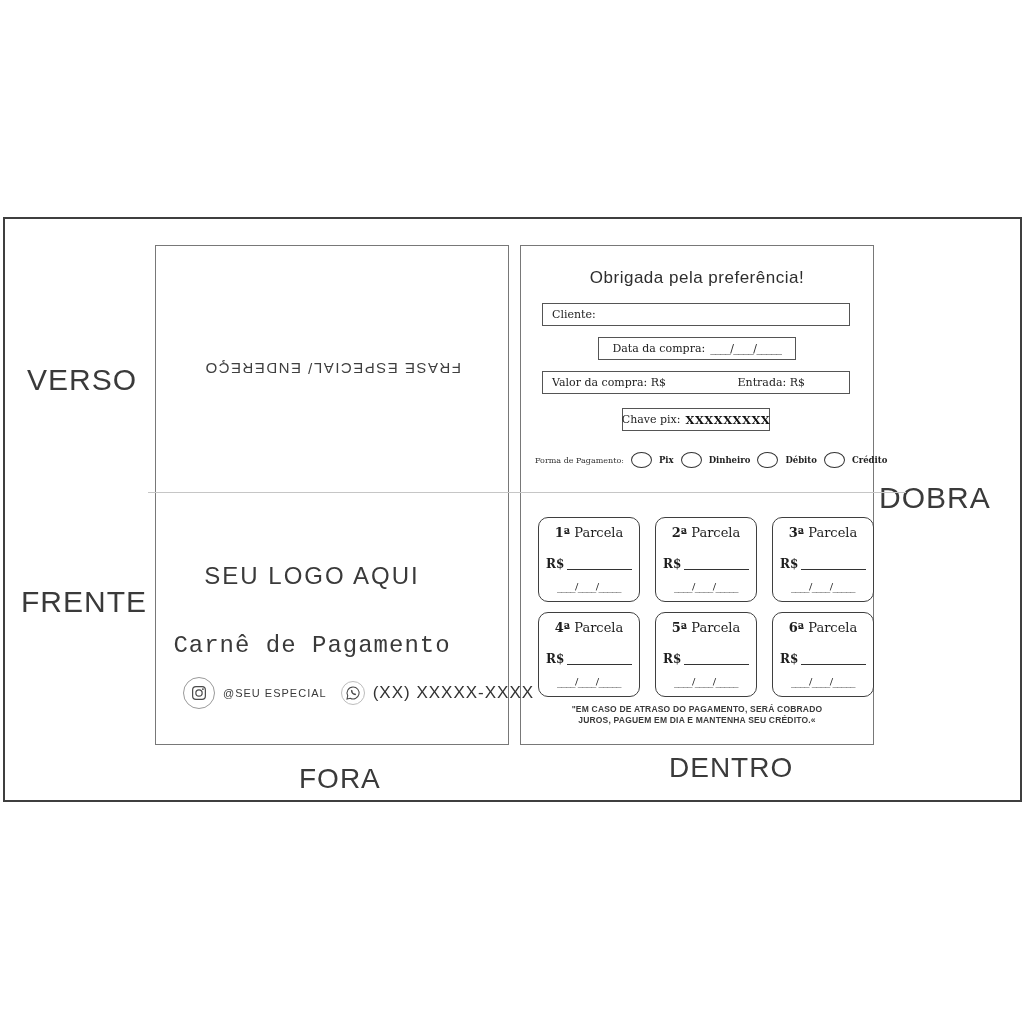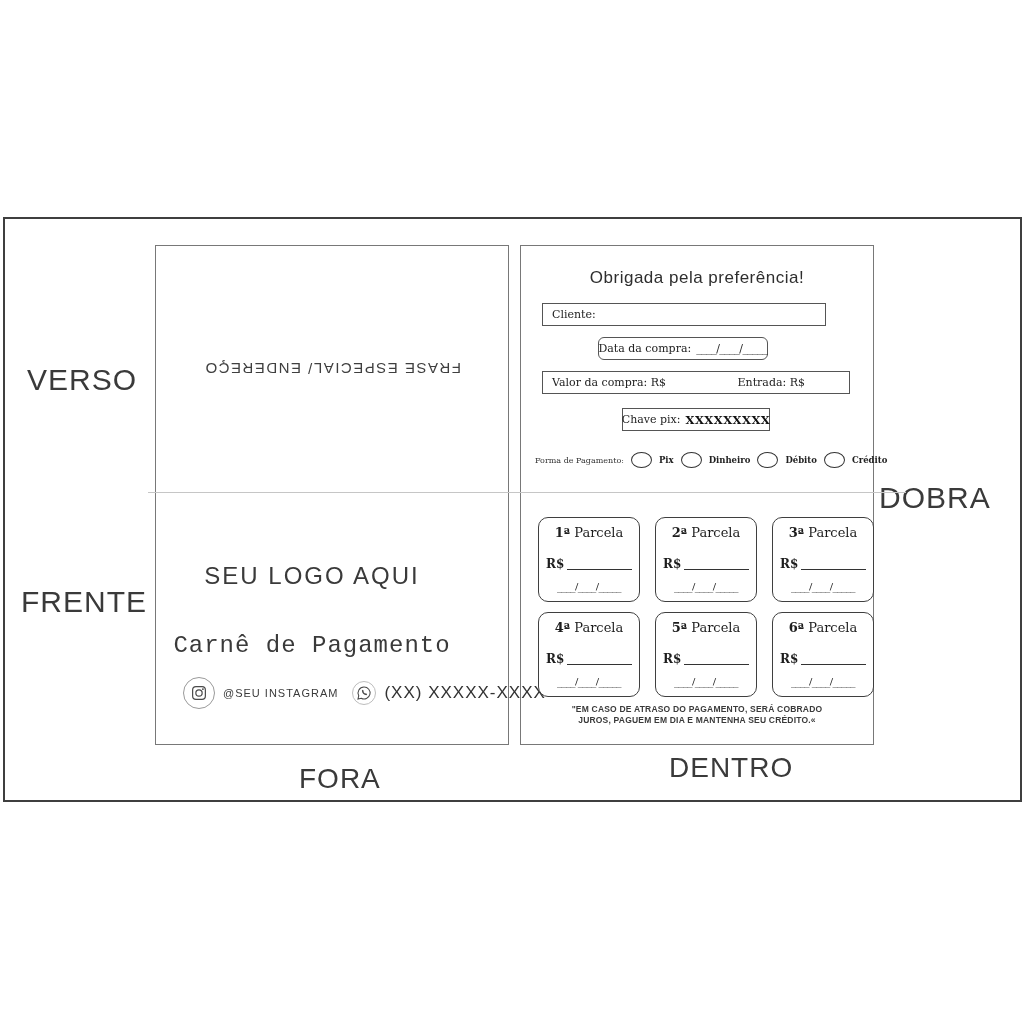--- a/index.html
+++ b/index.html
@@ -80,22 +80,22 @@
   }
 
   
   .serif { font-family: "DejaVu Serif", serif; }
   .dentro-top { position: absolute; left: 520px; top: 245px; width: 354px; height: 247px; }
   .thanks-title {
     position: absolute; left: 0; top: 23px; width: 100%;
     text-align: center; font-size: 17px; letter-spacing: .5px; color: #2e2e2e;
   }
   .form-box { position: absolute; border: 1px solid #555; background: #fff; display: flex; align-items: center; }
-  .box-cliente { left: 22px; top: 58px;  width: 284px; height: 23px; padding-left: 9px; }
-  .box-data    { left: 78px; top: 92px;  width: 170px; height: 23px; justify-content: center; border-radius: 6px; }
+  .box-cliente { left: 22px; top: 58px;  width: 308px; height: 23px; padding-left: 9px; }
+  .box-data    { left: 78px; top: 92px;  width: 198px; height: 23px; justify-content: center; }
   .box-valor   { left: 22px; top: 126px; width: 308px; height: 23px; padding: 0 44px 0 9px; justify-content: space-between; }
   .box-pix     { left: 102px; top: 163px; width: 148px; height: 23px; justify-content: center; }
   .form-box .f-label { font-size: 11px; color: #222; white-space: nowrap; }
   .f-blanks { font-size: 11px; color: #222; margin-left: 5px; letter-spacing: -.5px; }
   .pix-value { font-size: 11.5px; font-weight: bold; color: #111; margin-left: 5px; letter-spacing: .5px; }
 
   .forma-row {
     position: absolute; left: 15px; top: 205px; width: 330px; height: 20px;
     display: flex; align-items: center;
   }
@@ -163,21 +163,21 @@
   <div class="logo-placeholder">SEU LOGO AQUI</div>
   <div class="carne-title">Carnê de Pagamento</div>
   <div class="social-row">
     <div class="ig-circle">
       <svg width="18" height="18" viewBox="0 0 24 24">
         <rect x="3.5" y="3.5" width="17" height="17" rx="4.5" fill="none" stroke="#4a4a4a" stroke-width="1.6"></rect>
         <circle cx="12" cy="12" r="4.2" fill="none" stroke="#4a4a4a" stroke-width="1.6"></circle>
         <circle cx="17.2" cy="6.8" r="1.3" fill="#4a4a4a"></circle>
       </svg>
     </div>
-    <span class="ig-handle">@SEU INSTAGRAM</span>
+    <span class="ig-handle">@SEU ESPECIAL</span>
     <div class="wa-circle">
       <svg width="16" height="16" viewBox="0 0 24 24">
         <path d="M12 3a9 9 0 0 0-7.9 13.3L3 21l4.8-1.1A9 9 0 1 0 12 3z" fill="none" stroke="#4a4a4a" stroke-width="1.6"></path>
         <path d="M8.8 8.4c0 3.7 3 6.8 6.8 6.8l1.2-1.3-1.8-1.7-1.3.6c-1.1-.5-2-1.4-2.5-2.5l.6-1.3-1.7-1.8-1.3 1.2z" fill="#4a4a4a"></path>
       </svg>
     </div>
     <span class="wa-number">(XX) XXXXX-XXXX</span>
   </div>
 </div>
 

